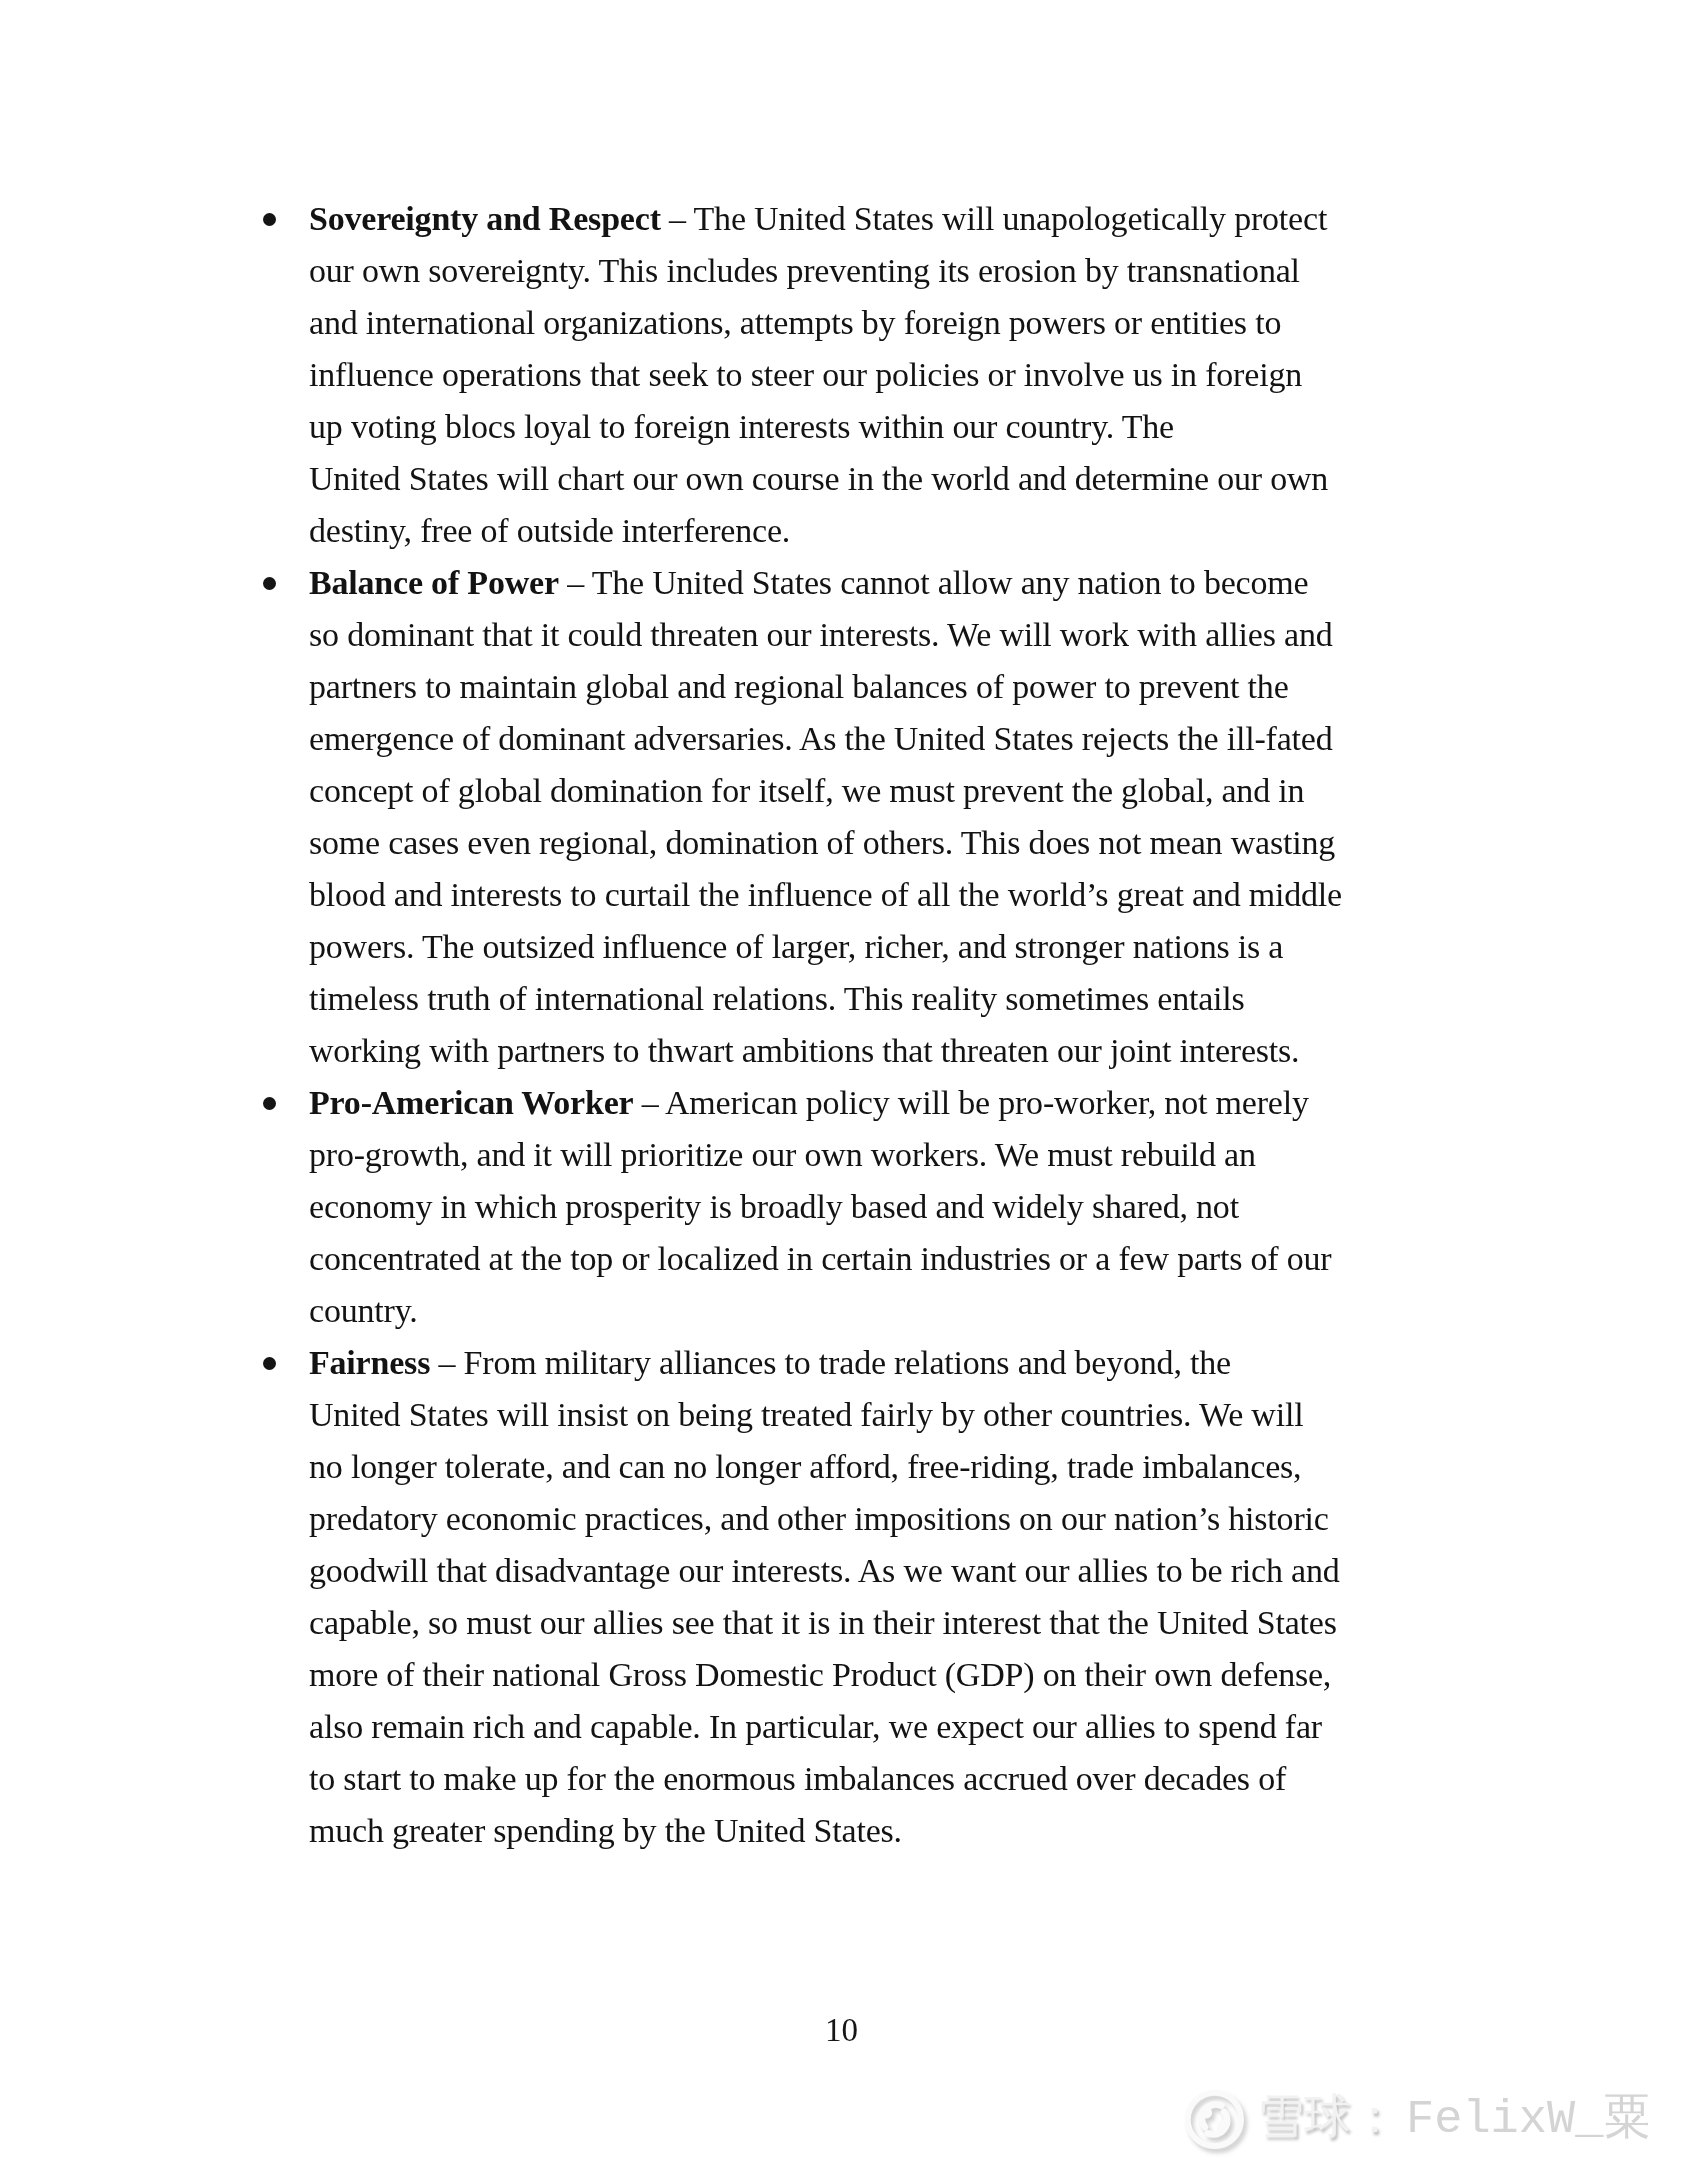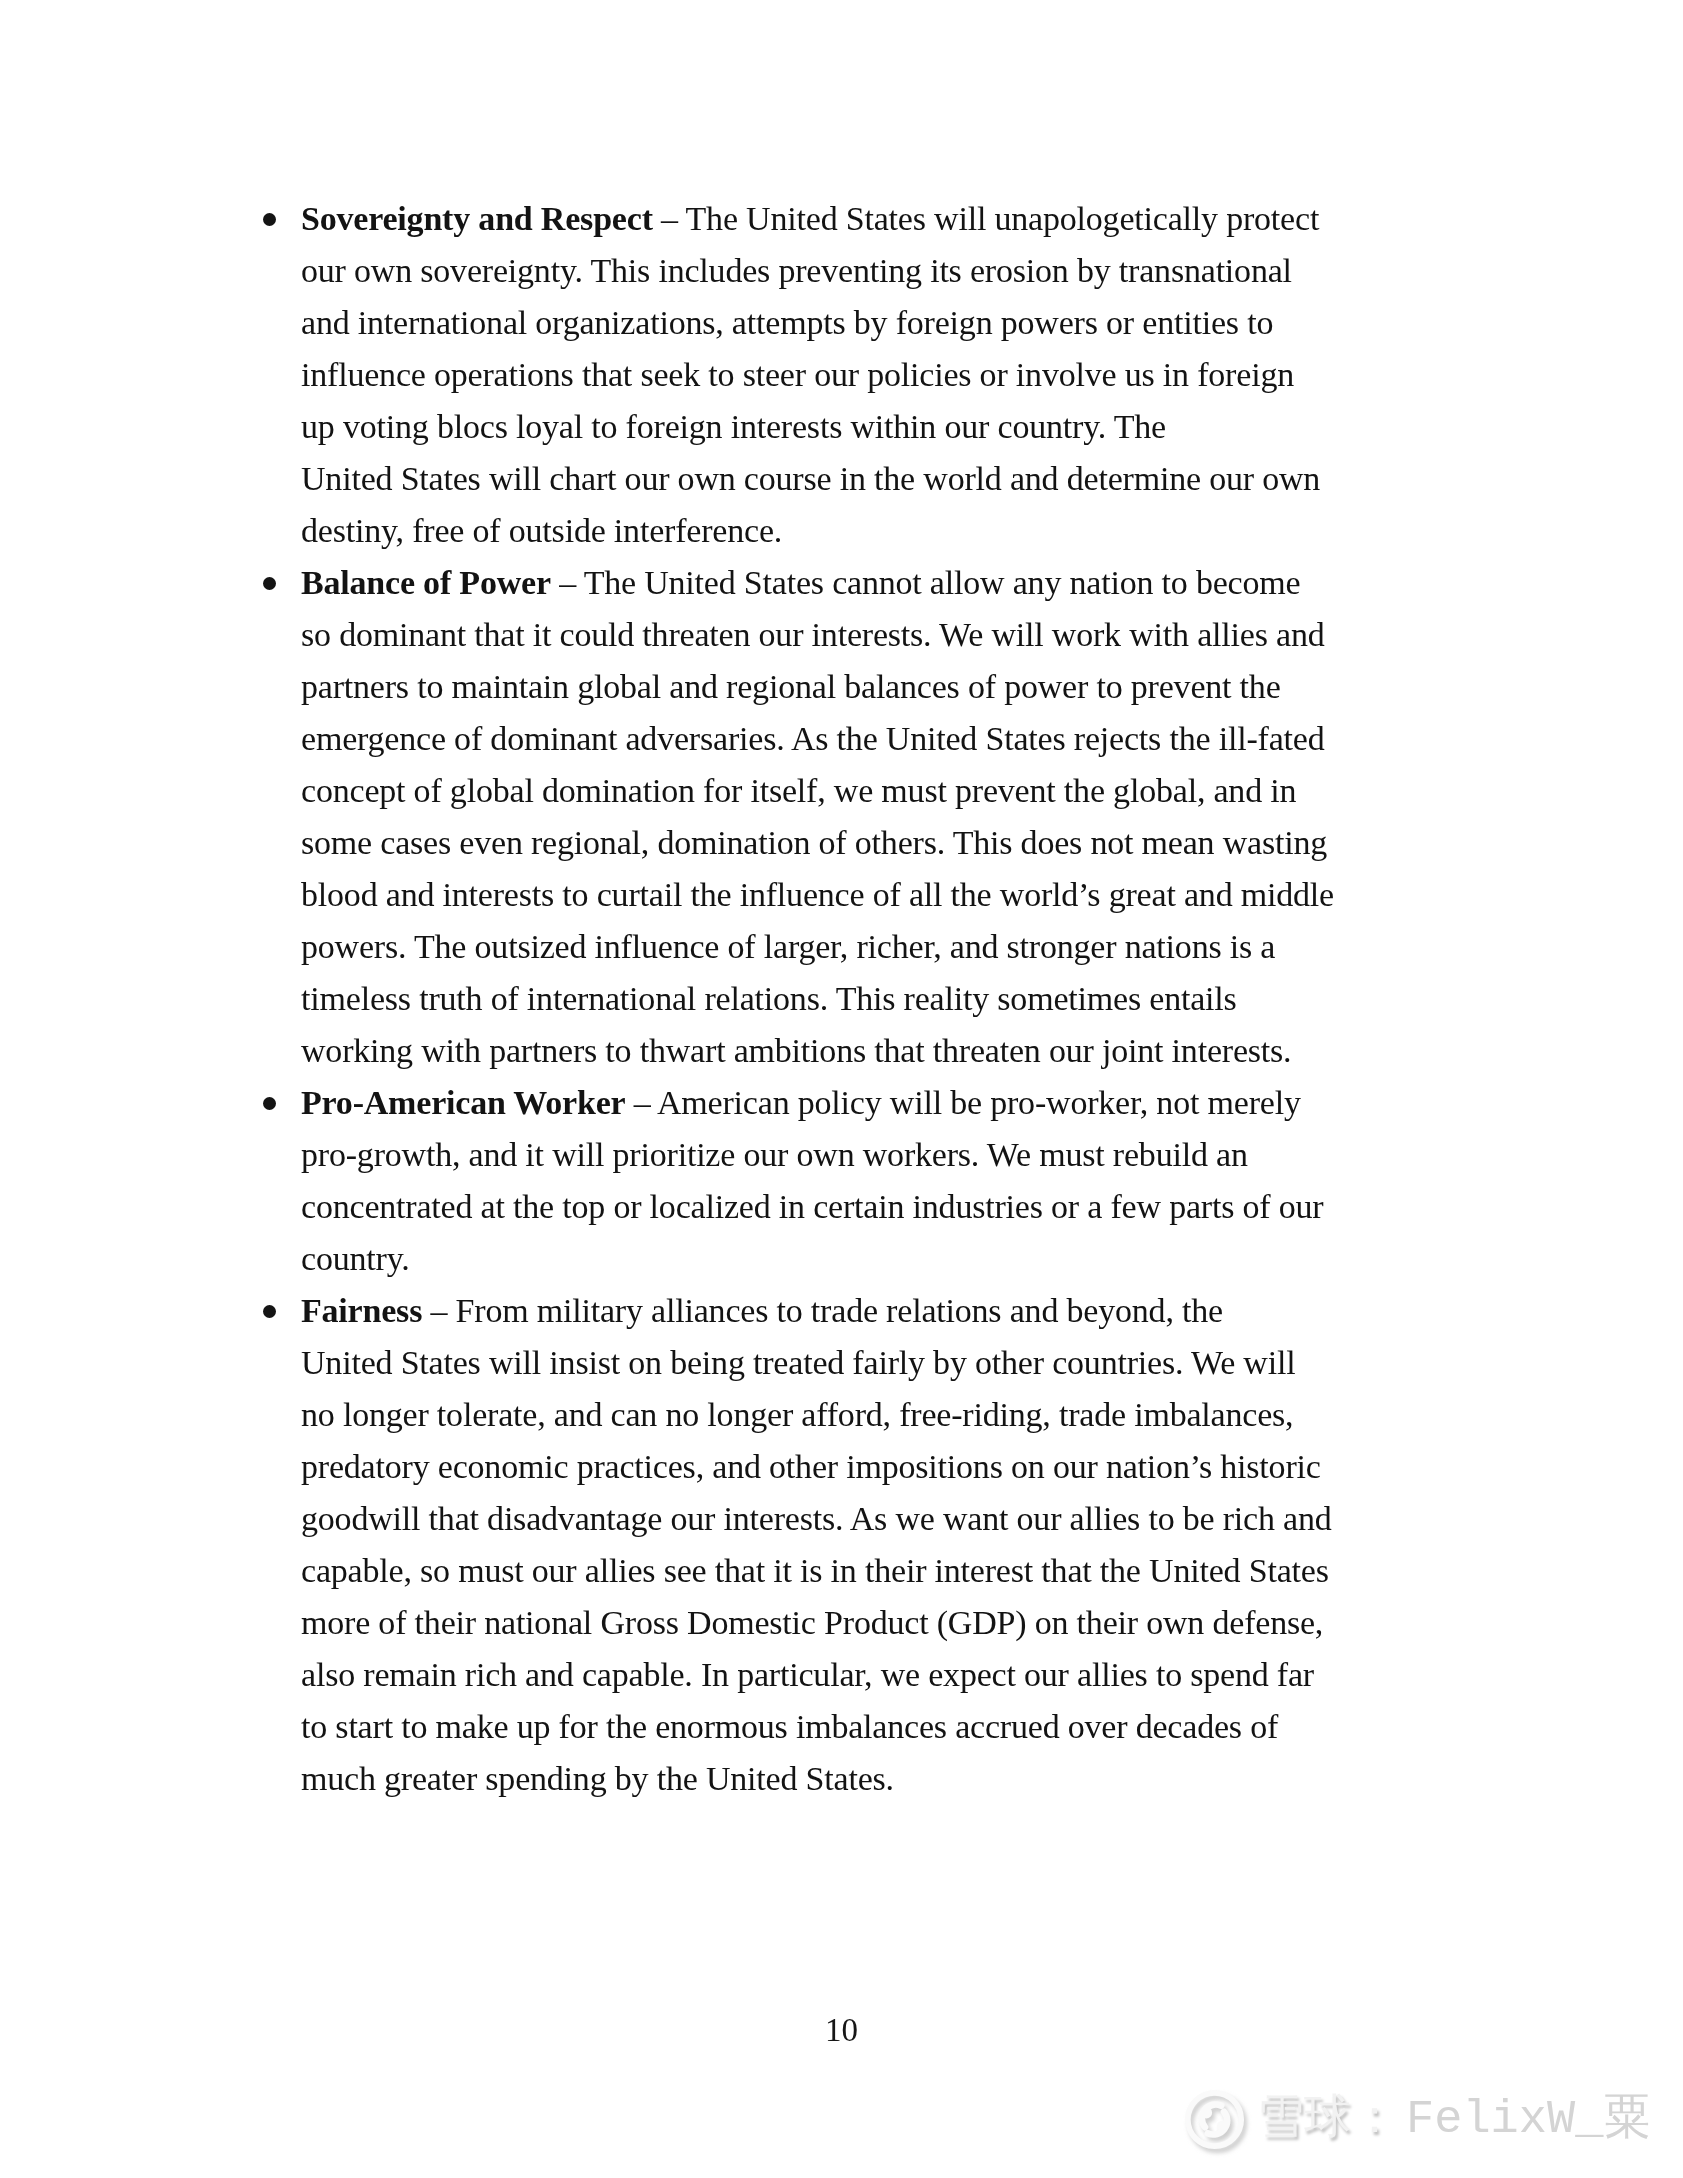--- a/index.html
+++ b/index.html
@@ -24,21 +24,21 @@
   .bullet-marker {
     flex:0 0 52px;
   }
   .bullet-dot {
     width:13px; height:13px;
     border-radius:50%;
     background:#141414;
     margin-left:14px;
     margin-top:20px;
   }
-  .lines { flex:1 1 auto; min-width:0; }
+  .lines { flex:1 1 auto; min-width:0;margin-left:8px; }
   .line {
     font-size:34px;
     line-height:52px;
     letter-spacing:-0.2px;
     white-space:nowrap;
   }
   .seg-b { font-weight:bold; }
   .seg-i { }
   .page-number {
     position:absolute;
@@ -113,20 +113,21 @@
           <div class="line"><span>working with partners to thwart ambitions that threaten our joint interests.</span></div>
         </div>
       </li>
       <li class="bullet-item">
         <span class="bullet-marker">
           <span class="bullet-dot" style="display: block;"></span>
         </span>
         <div class="lines">
           <div class="line"><span class="seg-b">Pro-American Worker</span><span> – American policy will be pro-worker, not merely</span></div>
           <div class="line"><span>pro-growth, and it will prioritize our own workers. We must rebuild an</span></div>
+          <div class="line"><span>economy in which prosperity is broadly based and widely shared, not</span></div>
           <div class="line"><span>concentrated at the top or localized in certain industries or a few parts of our</span></div>
           <div class="line"><span>country.</span></div>
         </div>
       </li>
       <li class="bullet-item">
         <span class="bullet-marker">
           <span class="bullet-dot" style="display: block;"></span>
         </span>
         <div class="lines">
           <div class="line"><span class="seg-b">Fairness</span><span> – From military alliances to trade relations and beyond, the</span></div>

